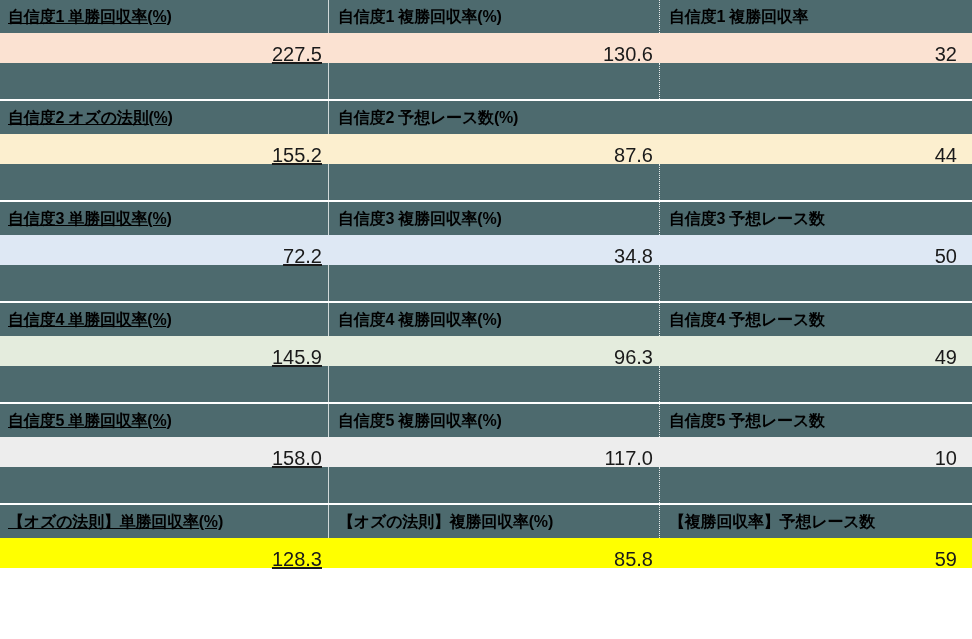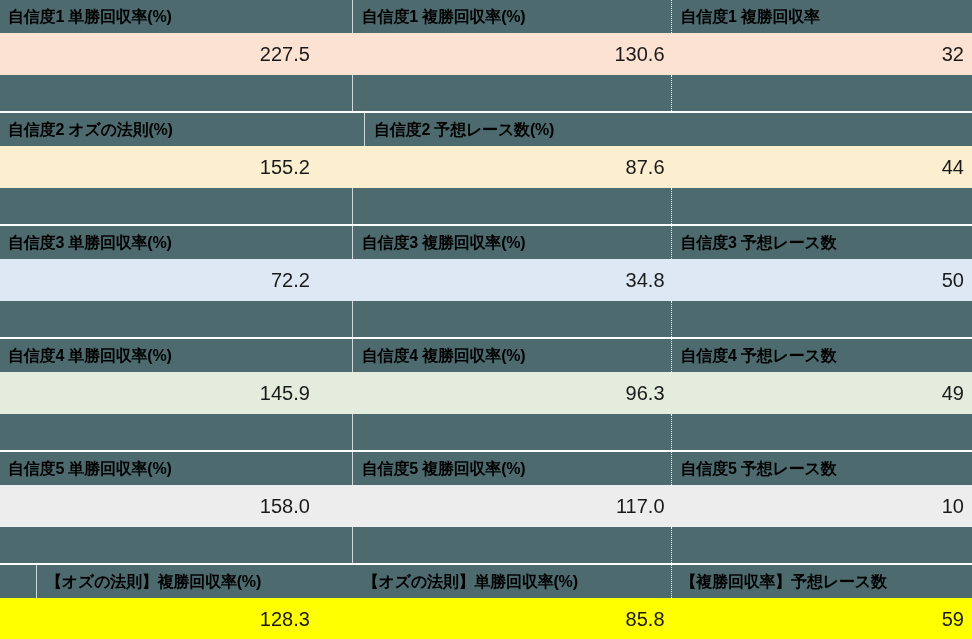--- a/index.html
+++ b/index.html
@@ -35,22 +35,22 @@
     box-sizing: border-box;
   }
 
   .cell {
     box-sizing: border-box;
     overflow: hidden;
     white-space: nowrap;
   }
 
   
-  .c1 { width: 328px; }
-  .c2 { width: 331px; margin-left: 36px; }
+  .c1 { width: 328px; text-decoration: underline; }
+  .c2 { width: 331px; }
   .c3 { width: 313px; }
 
   
   .hdr-row {
     background: #4d6a6e;
     height: 33px;
   }
   .hdr-cell {
     height: 33px;
     line-height: 33px;
@@ -58,32 +58,32 @@
     font-size: 16px;
     font-weight: bold;
     padding-left: 8px;
     letter-spacing: -0.2px;
   }
   .hdr-cell.c2 { border-left: 1px solid #cfd8d8; padding-left: 9px; }
   .hdr-cell.c3 { border-left: 1px dotted #e8eded; padding-left: 9px; }
 
   
   .val-row {
-    height: 42px;
+    height: 30px;
   }
   .val-cell {
     height: 42px;
     line-height: 42px;
     text-align: right;
     padding-right: 6px;
     font-size: 20px;
     color: #1a1a1a;
     font-weight: normal;
   }
-  .val-cell.c3 { padding-right: 8px; }
+  .val-cell.c3 { padding-right: 15px; }
 
   
   .filler {
     height: 36px;
     background: #4d6a6e;
     display: flex;
   }
   .filler .c2 { border-left: 1px solid #cfd8d8; }
   .filler .c3 { border-left: 1px dotted #e8eded; }
 
@@ -188,22 +188,22 @@
     <div class="filler">
       <div class="cell c1"></div>
       <div class="cell c2"></div>
       <div class="cell c3"></div>
     </div>
   </div>
   <div class="sep"></div>
 
   <div class="block">
     <div class="row hdr-row">
+      <div class="cell hdr-cell c1">【オズの法則】単勝回収率(%)</div>
       <div class="cell hdr-cell c2">【オズの法則】複勝回収率(%)</div>
-      <div class="cell hdr-cell c1">【オズの法則】単勝回収率(%)</div>
       <div class="cell hdr-cell c3">【複勝回収率】予想レース数</div>
     </div>
     <div class="row val-row" style="background:#ffff00">
       <div class="cell val-cell c1">128.3</div>
       <div class="cell val-cell c2">85.8</div>
       <div class="cell val-cell c3">59</div>
     </div>
   </div>
 
 </div>

